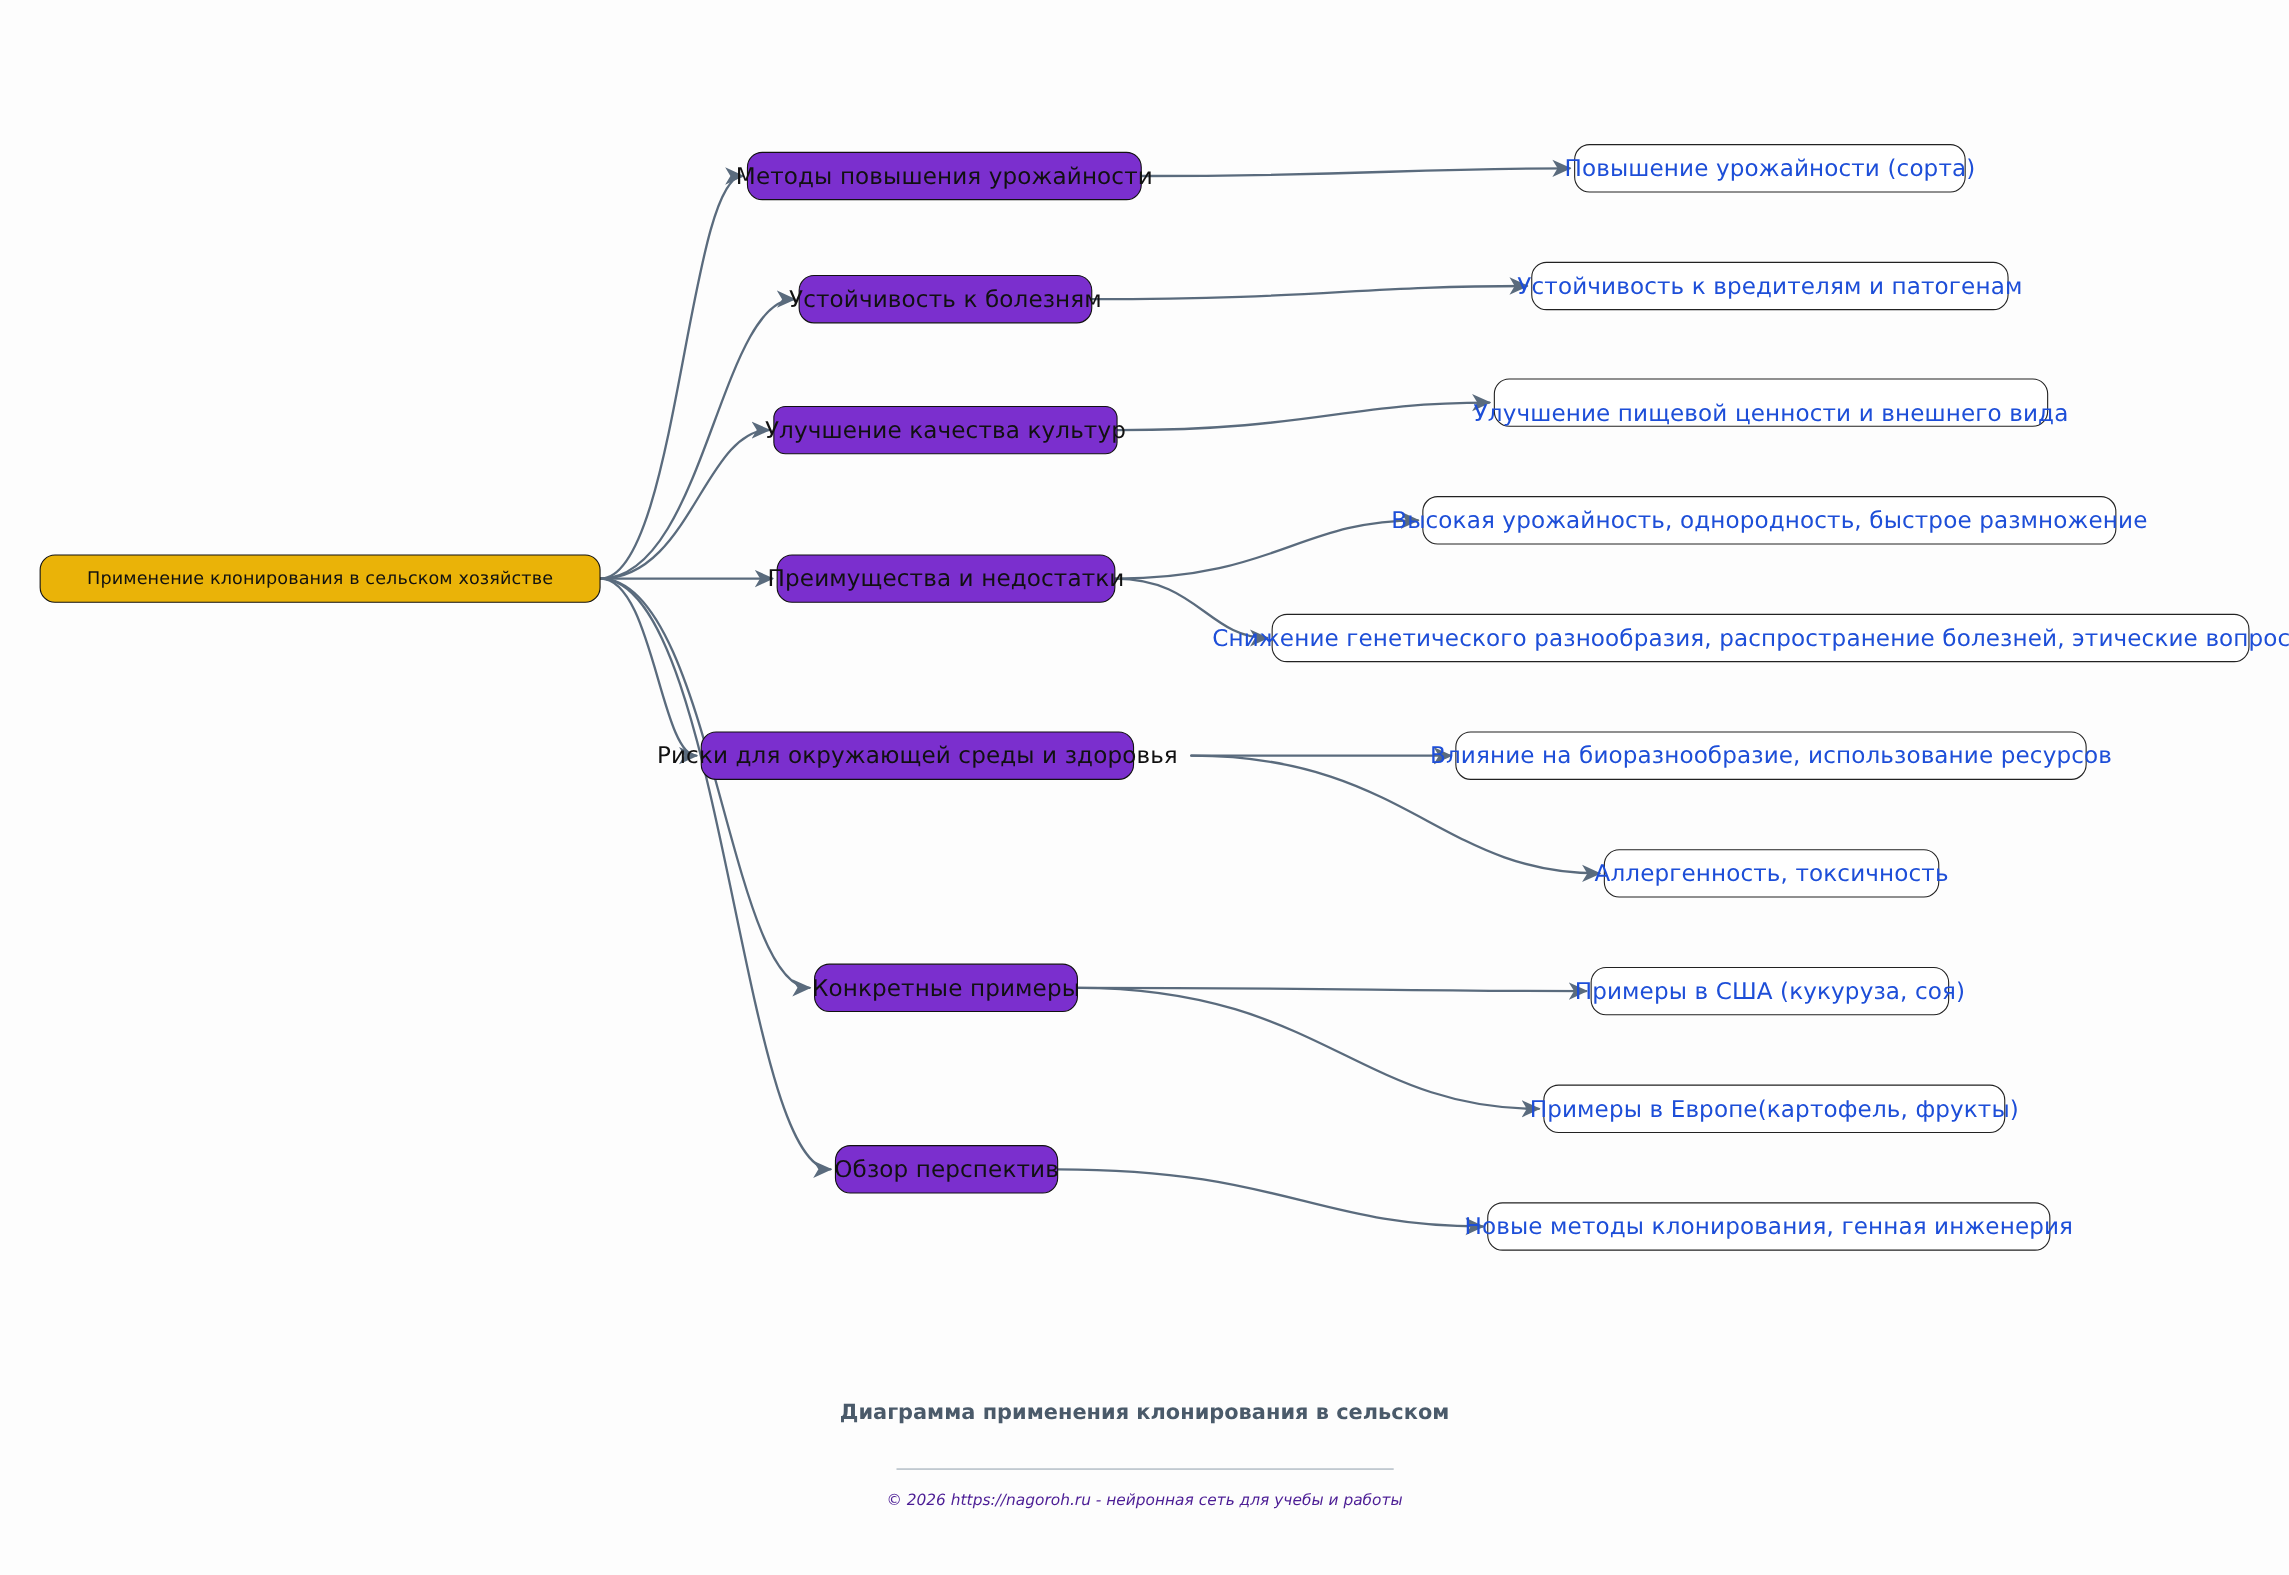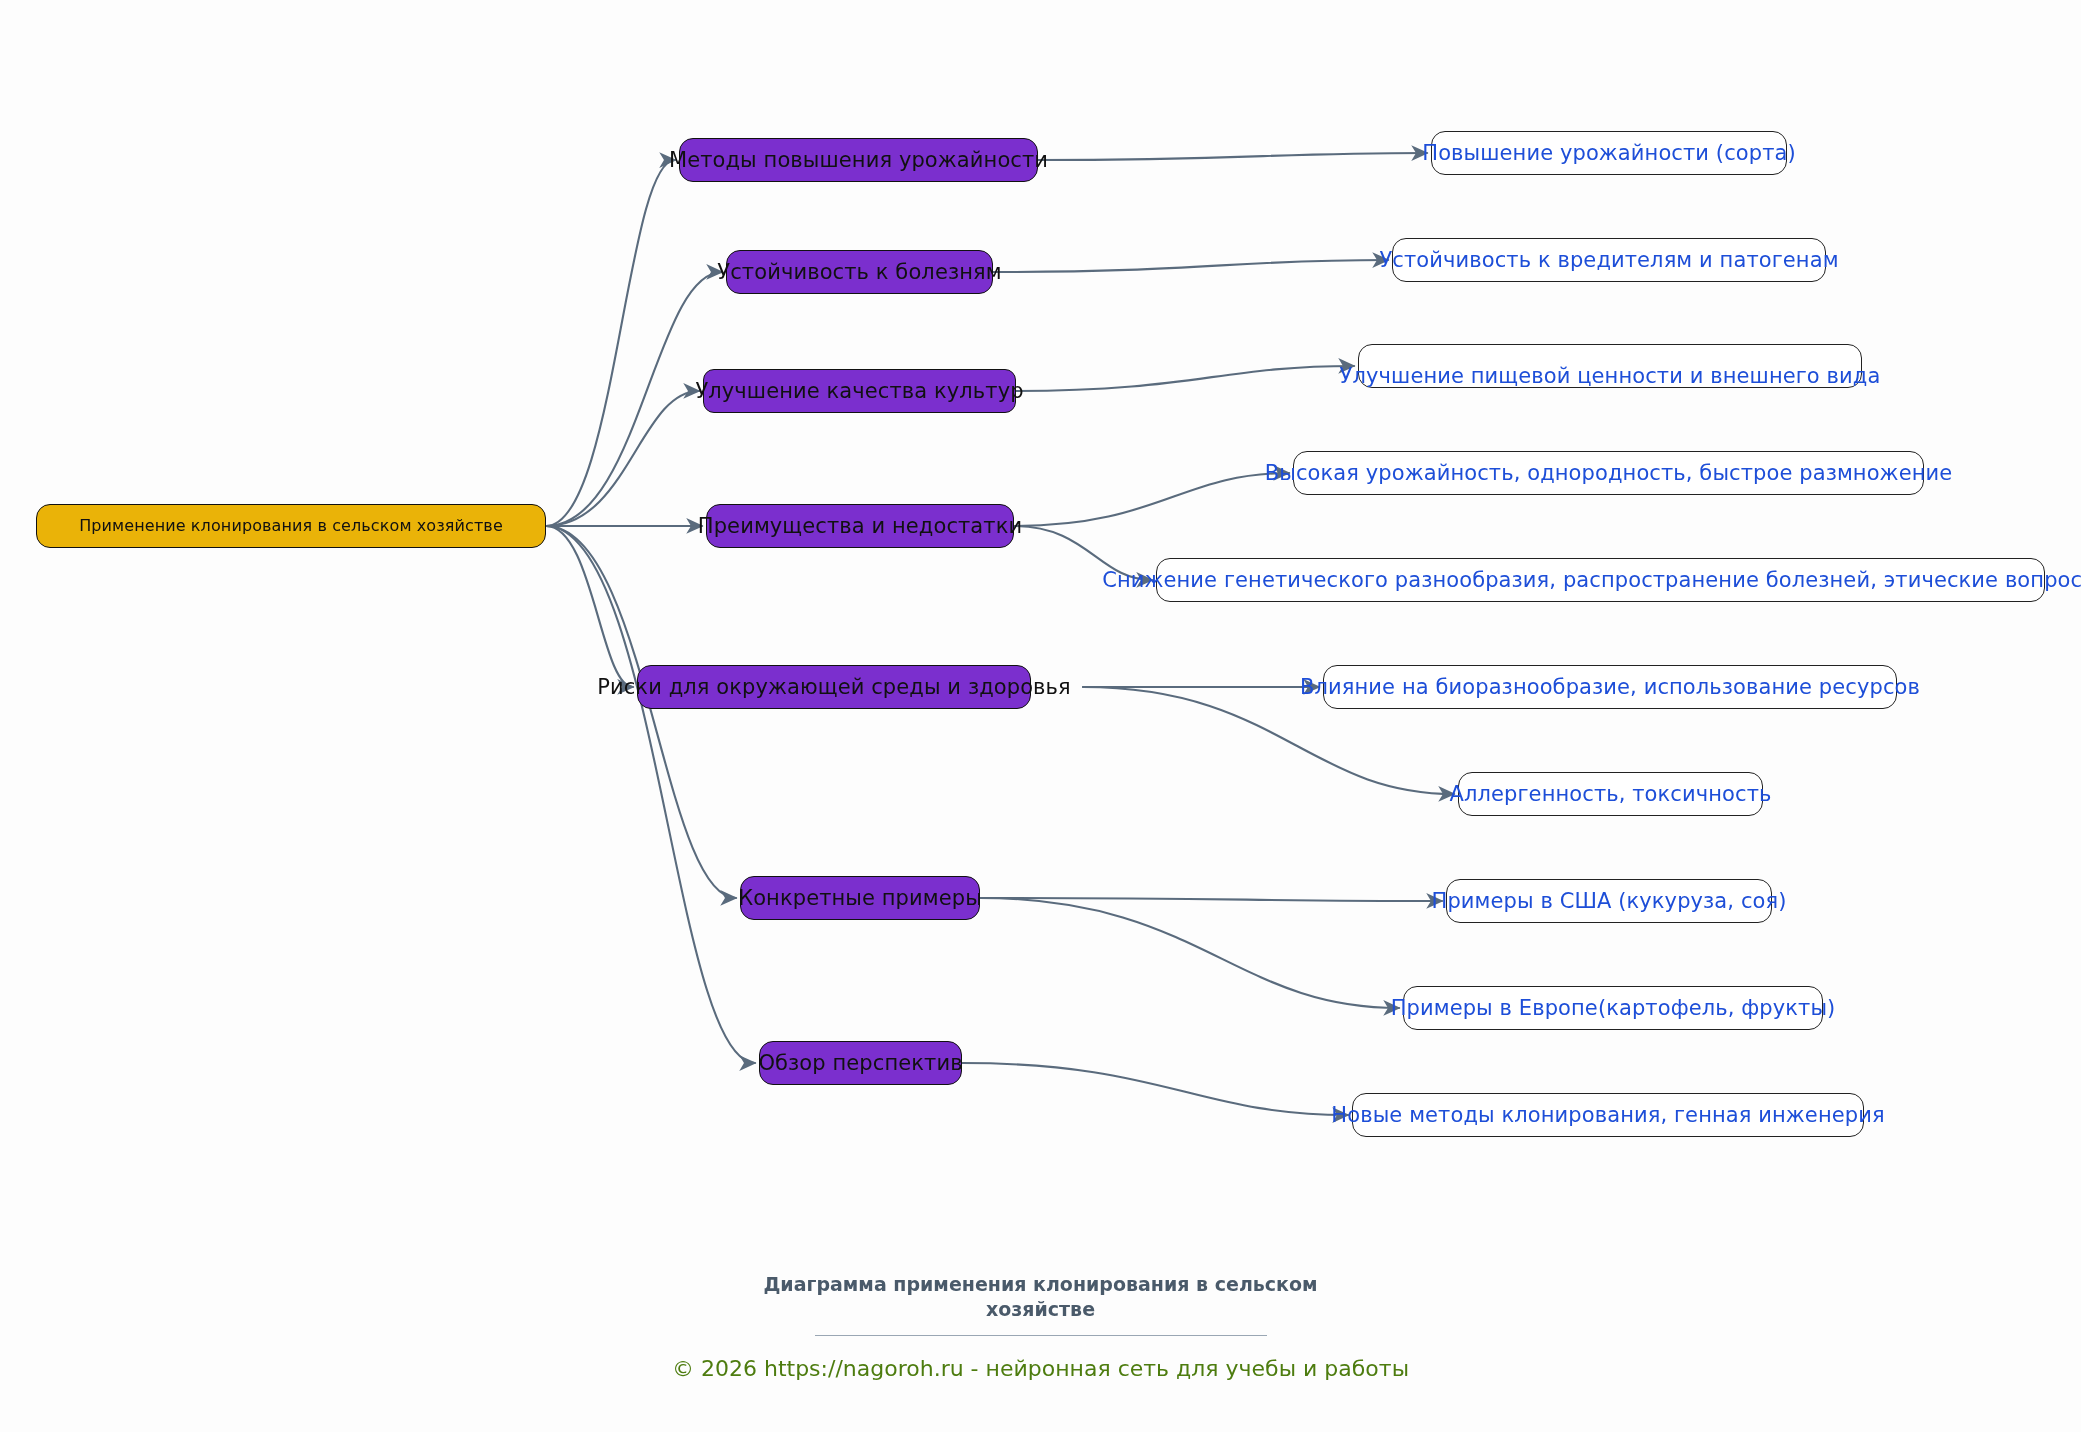--- a/index.html
+++ b/index.html
@@ -83,22 +83,23 @@
     position: absolute;
     left: 50%;
     transform: translateX(-50%);
     top: 1335px;
     width: 452px;
     height: 1px;
     background: #9aa7b4;
   }
   .footer-copy {
     top: 1356px;
-    font-size: 22px;
-    color: #4d7c0f;
+    font-size: 14px;
+    color: #4c1d95;
+    font-style: italic;
   }
 </style>
 </head>
 <body>
 
 <div id="canvas">
 
   <svg class="edges" viewBox="0 0 2081 1432">
     <defs>
       <marker id="arrow" viewBox="0 0 12 12" refX="10" refY="6" markerWidth="9" markerHeight="9" orient="auto-start-reverse">
@@ -178,18 +179,17 @@
       <div class="node node-leaf" style="left: 1403px; top: 986px; width: 420px; height: 44px;">
         <span>Примеры в Европе(картофель, фрукты)</span>
       </div>
       <div class="node node-leaf" style="left: 1352px; top: 1093px; width: 512px; height: 44px;">
         <span>Новые методы клонирования, генная инженерия</span>
       </div>
     </div>
 
   <div class="footer footer-title">
     <span class="ft-line">Диаграмма применения клонирования в сельском</span>
-    <span class="ft-line">хозяйстве</span>
   </div>
   <div class="footer-rule"></div>
   <div class="footer footer-copy">© 2026 https://nagoroh.ru - нейронная сеть для учебы и работы</div>
 
 </div>
 
 </body></html>

